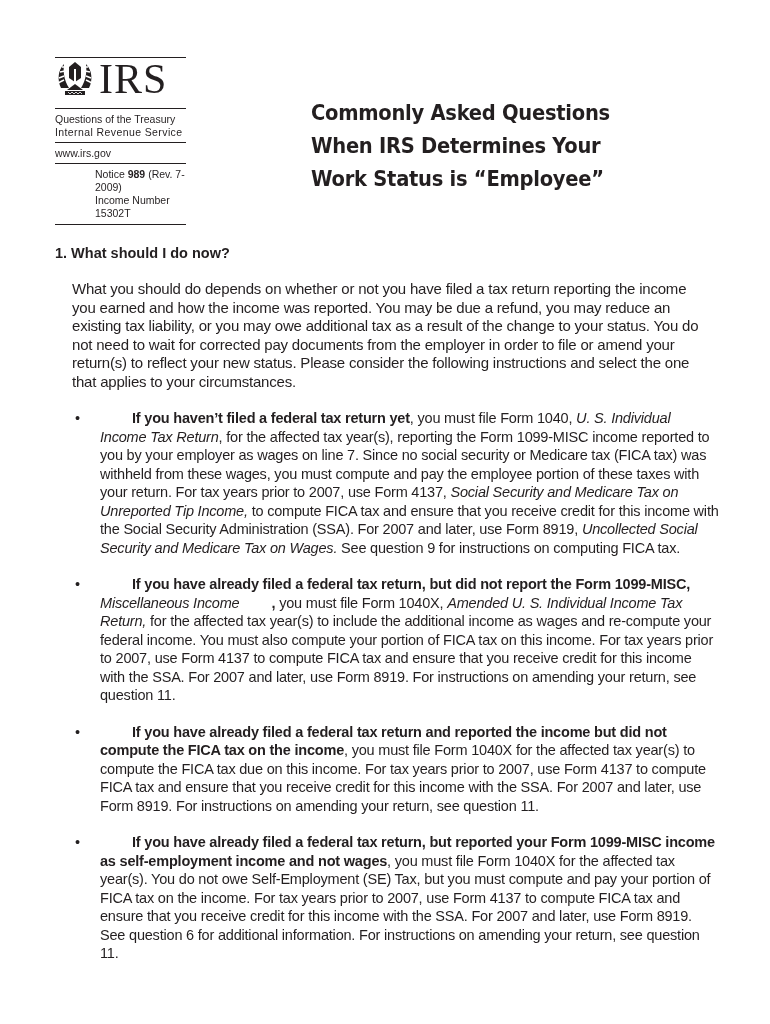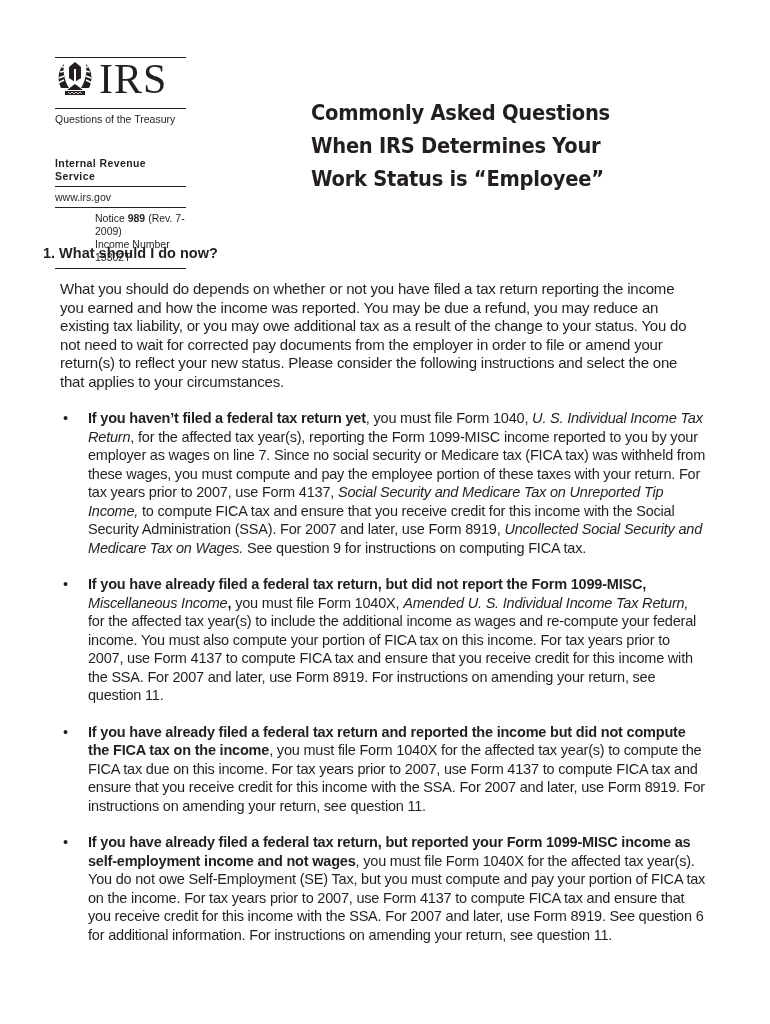--- a/index.html
+++ b/index.html
@@ -4,34 +4,34 @@
   <style>
     html, body { margin: 0; padding: 0; background: #ffffff; }
     body { width: 770px; height: 1024px; position: relative; overflow: hidden; color: #231f20; font-family: "Liberation Sans", sans-serif; }
 
     .masthead { position: absolute; left: 55px; top: 57px; width: 131px; }
     .rule { height: 1px; background: #231f20; width: 131px; }
     .logo-row { display: flex; align-items: flex-start; height: 50px; }
     .eagle { width: 40px; height: 40px; margin-right: 4px; }
     .irs-mark { font-family: "Liberation Serif", serif; font-size: 42px; line-height: 42px; letter-spacing: 1px; color: #231f20; }
     .dept { font-size: 10.5px; line-height: 13px; padding-top: 4px; padding-bottom: 3px; }
-    .dept .l2 { font-weight: bold; letter-spacing: 0.4px; margin-top: 31px; }
+    .dept .l2 { font-weight: normal; letter-spacing: 0.4px; }
     .url { font-size: 10.5px; text-align: left; line-height: 13px; padding: 4px 0 3px 0; }
     .notice { font-size: 10.5px; line-height: 13px; padding: 4px 0 4px 0; margin-left: 40px; }
     .notice b { font-weight: bold; }
 
     .title { position: absolute; left: 311px; top: 97px; font-family: "DejaVu Sans", sans-serif; font-weight: bold; font-size: 21px; line-height: 33px; letter-spacing: -0.3px; color: #231f20; transform: scaleX(0.93); transform-origin: left top; }
 
-    .content { position: absolute; left: 43px; top: 243px; width: 665px; }
+    .content { position: absolute; left: 55px; top: 243px; width: 665px; }
     .q-heading { font-weight: bold; font-size: 14.5px; line-height: 20px; margin: 0 0 5px 0; }
     .para { font-size: 15px; line-height: 18.5px; margin: 17px; letter-spacing: -0.2px; }
     .bullets { list-style: none; margin: 18px 0 0 0; padding: 0; }
     .bullet { position: relative; padding-left: 45px; font-size: 14.5px; line-height: 18.5px; letter-spacing: -0.2px; margin-bottom: 18px; }
     .bullet .dot { position: absolute; left: 20px; top: 0; }
-    .bullet b { font-weight: bold; }
+    .bullet b { font-weight: bold; margin-left: 32px; }
     .bullet i { font-style: italic; }
   </style>
 </head>
 <body>
 
 <div class="masthead">
   <div class="rule"></div>
   <div class="logo-row">
     <svg class="eagle" viewBox="0 0 40 40">
       <path d="M6 30 C2 22 3 12 9 6 C8 14 9 22 14 30 Z" fill="#231f20"></path>

